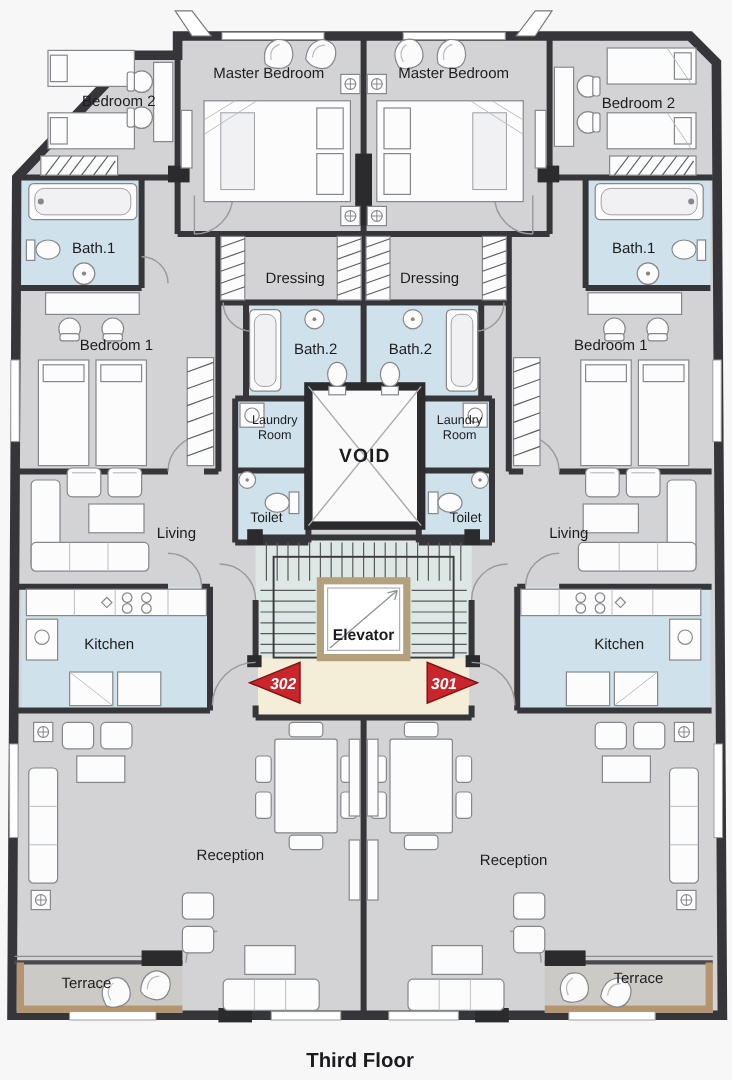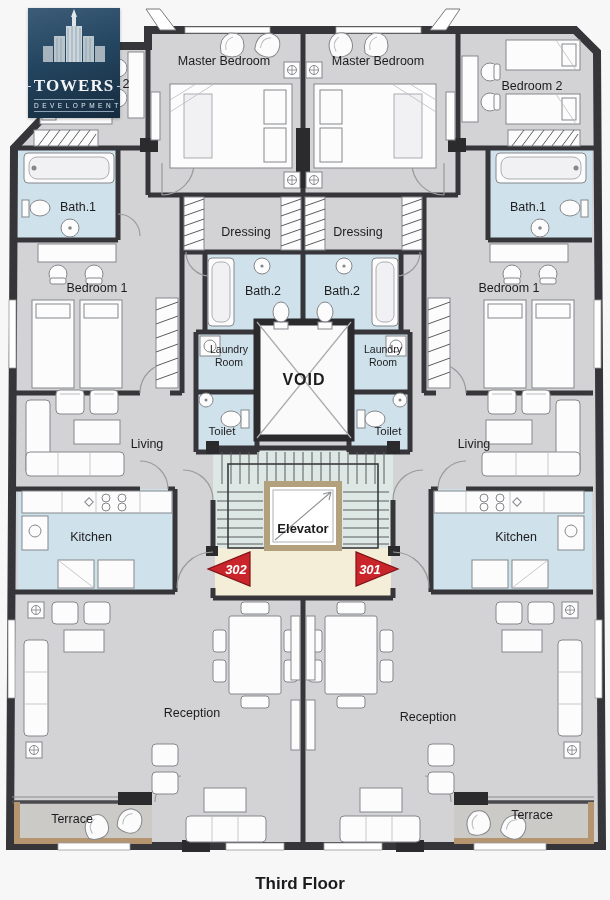--- a/index.html
+++ b/index.html
@@ -456,28 +456,13 @@
     <text class="lbl lbl-elev" x="303" y="533">Elevator</text>
     <text class="lbl" x="192" y="717">Reception</text>
     <text class="lbl" x="428" y="721">Reception</text>
     <text class="lbl" x="72" y="823">Terrace</text>
     <text class="lbl" x="532" y="819">Terrace</text>
   </g>
 
   <text class="title-txt" x="300" y="889">Third Floor</text>
 </svg>
 
-  <div class="logo">
-    <svg width="92" height="54" viewBox="0 0 92 54">
-      <path d="M46,1 L43,9 L49,9 Z" fill="#e3e8ec"></path>
-      <rect x="44" y="8" width="4" height="12" fill="#dfe4e9"></rect>
-      <rect x="38" y="18" width="16" height="36" fill="#cdd6dd"></rect>
-      <path d="M40,20 V54 M44,18 V54 M48,18 V54 M52,20 V54" stroke="#94a5b1" stroke-width="1"></path>
-      <rect x="26" y="28" width="11" height="26" fill="#b9c5cd"></rect>
-      <rect x="55" y="28" width="11" height="26" fill="#b9c5cd"></rect>
-      <path d="M29,30 V54 M33,30 V54 M58,30 V54 M62,30 V54" stroke="#8c9ca8" stroke-width="0.8"></path>
-      <rect x="15" y="38" width="10" height="16" fill="#a6b3bc"></rect>
-      <rect x="67" y="38" width="10" height="16" fill="#a6b3bc"></rect>
-    </svg>
-    <div class="brand">TOWERS</div>
-    <div class="tagline">DEVELOPMENT</div>
-  </div>
 </div>
 
 </body></html>

